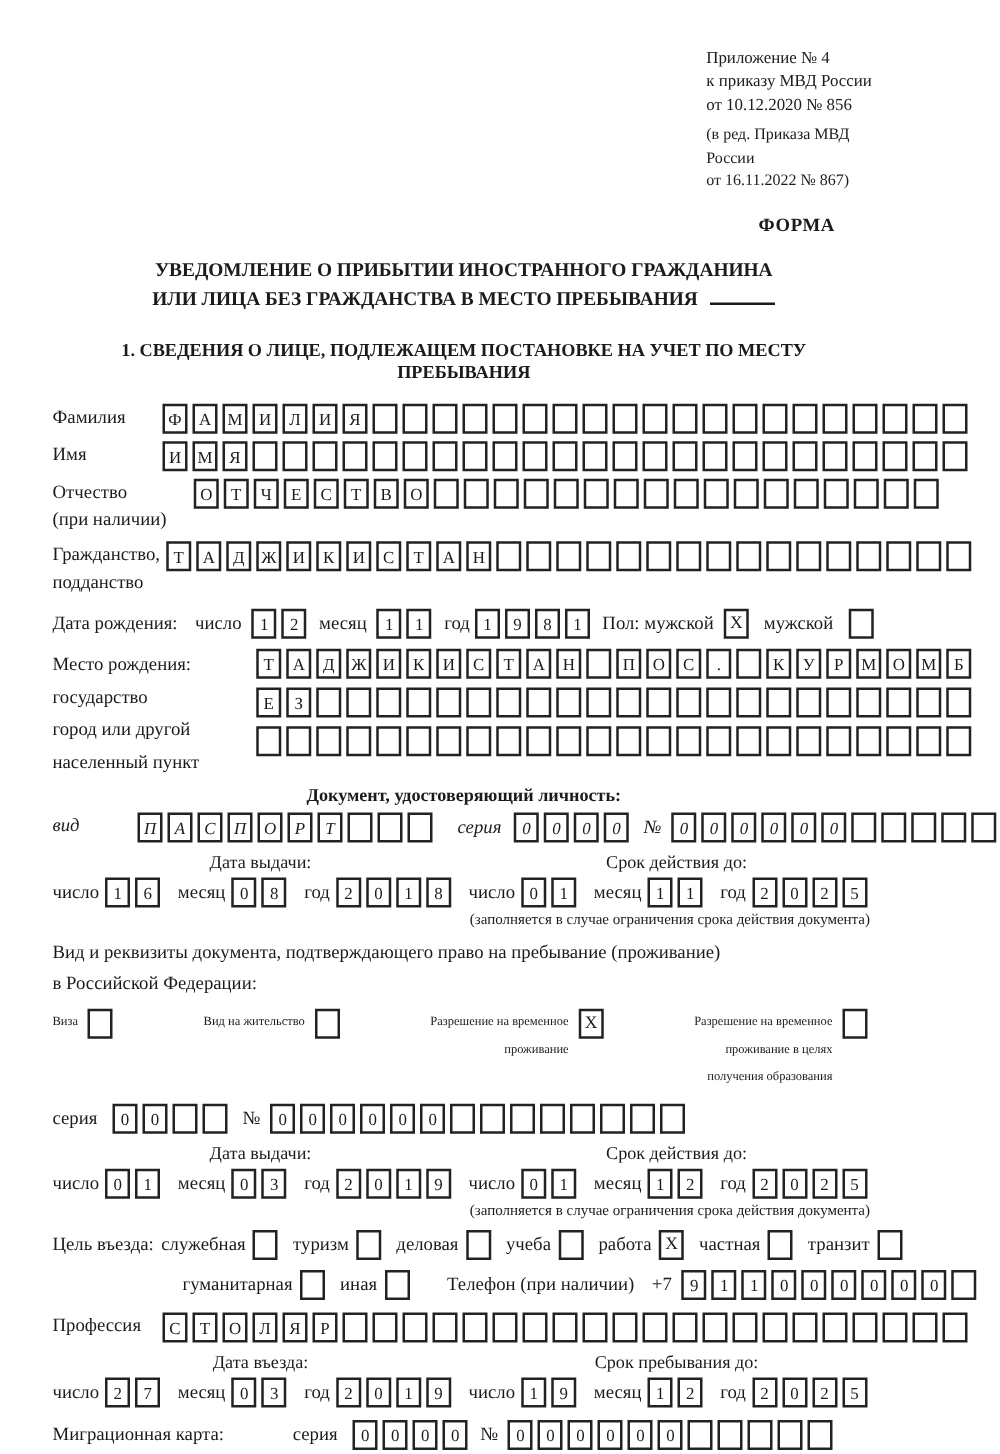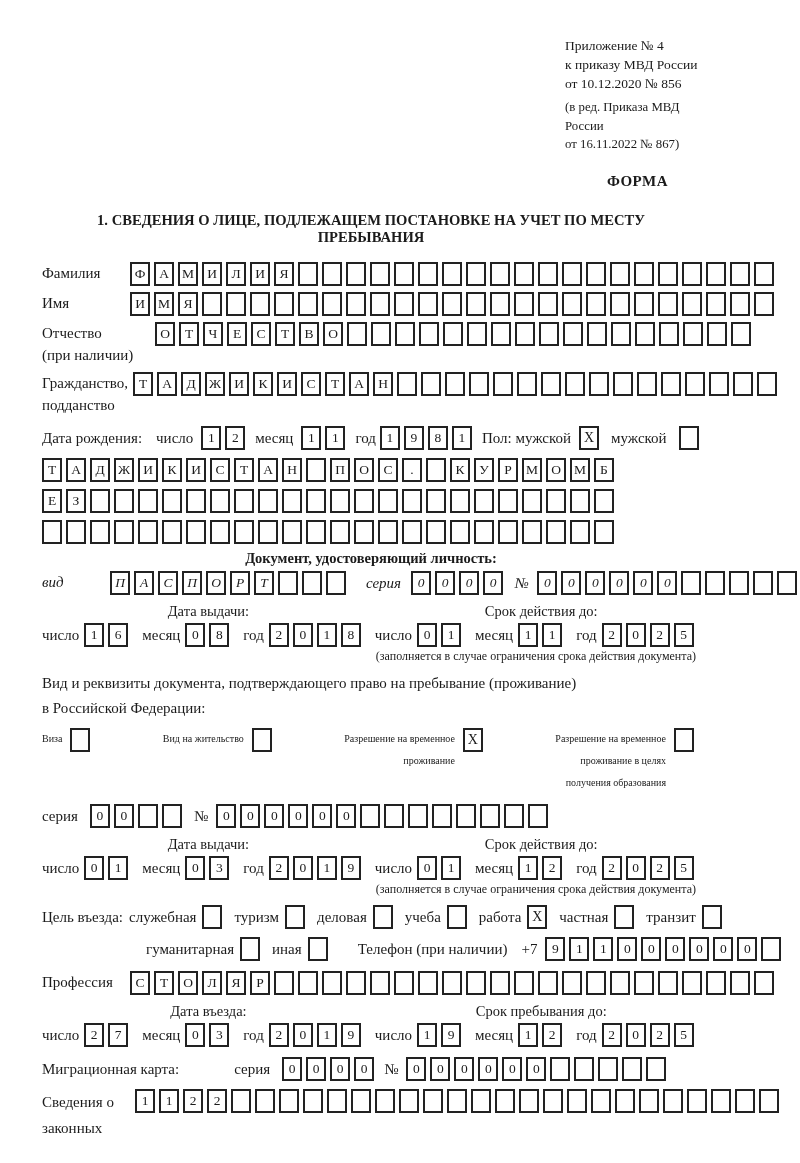--- a/index.html
+++ b/index.html
@@ -60,20 +60,24 @@
     <div>Приложение № 4</div>
     <div>к приказу МВД России</div>
     <div>от 10.12.2020 № 856</div>
     <div class="rev">
       <div>(в ред. Приказа МВД России</div>
       <div>от 16.11.2022 № 867)</div>
     </div>
   </div>
   <div class="form-label">ФОРМА</div>
 
+  <div class="title">
+    <div>УВЕДОМЛЕНИЕ О ПРИБЫТИИ ИНОСТРАННОГО ГРАЖДАНИНА</div>
+    <div><span>ИЛИ ЛИЦА БЕЗ ГРАЖДАНСТВА В МЕСТО ПРЕБЫВАНИЯ</span><span class="blank-line"></span></div>
+  </div>
   <div class="sect">1. СВЕДЕНИЯ О ЛИЦЕ, ПОДЛЕЖАЩЕМ ПОСТАНОВКЕ НА УЧЕТ ПО МЕСТУ ПРЕБЫВАНИЯ</div>
 
   <div class="frow" style="margin-top:16px;">
     <div class="lblcol w88">Фамилия</div>
     <div class="cells">
         <span class="cell">Ф</span>
         <span class="cell">А</span>
         <span class="cell">М</span>
         <span class="cell">И</span>
         <span class="cell">Л</span>
@@ -224,20 +228,26 @@
         <span class="cell">8</span>
         <span class="cell">1</span>
       </span>
     <span class="lbl" style="margin:0 8px 0 6px;">Пол: мужской</span>
     <span class="cbox">X</span>
     <span class="lbl" style="margin:0 12px 0 12px;">мужской</span>
     <span class="cbox"></span>
   </div>
 
   <div class="frow" style="margin-top:8px;">
+    <div class="lblcol w163">
+      <div style="line-height:26px;">Место рождения:</div>
+      <div style="line-height:26px;">государство</div>
+      <div style="line-height:26px;">город или другой</div>
+      <div style="line-height:26px;">населенный пункт</div>
+    </div>
     <div>
       <div class="cells" style="margin-bottom:7px;">
           <span class="cell">Т</span>
           <span class="cell">А</span>
           <span class="cell">Д</span>
           <span class="cell">Ж</span>
           <span class="cell">И</span>
           <span class="cell">К</span>
           <span class="cell">И</span>
           <span class="cell">С</span>

